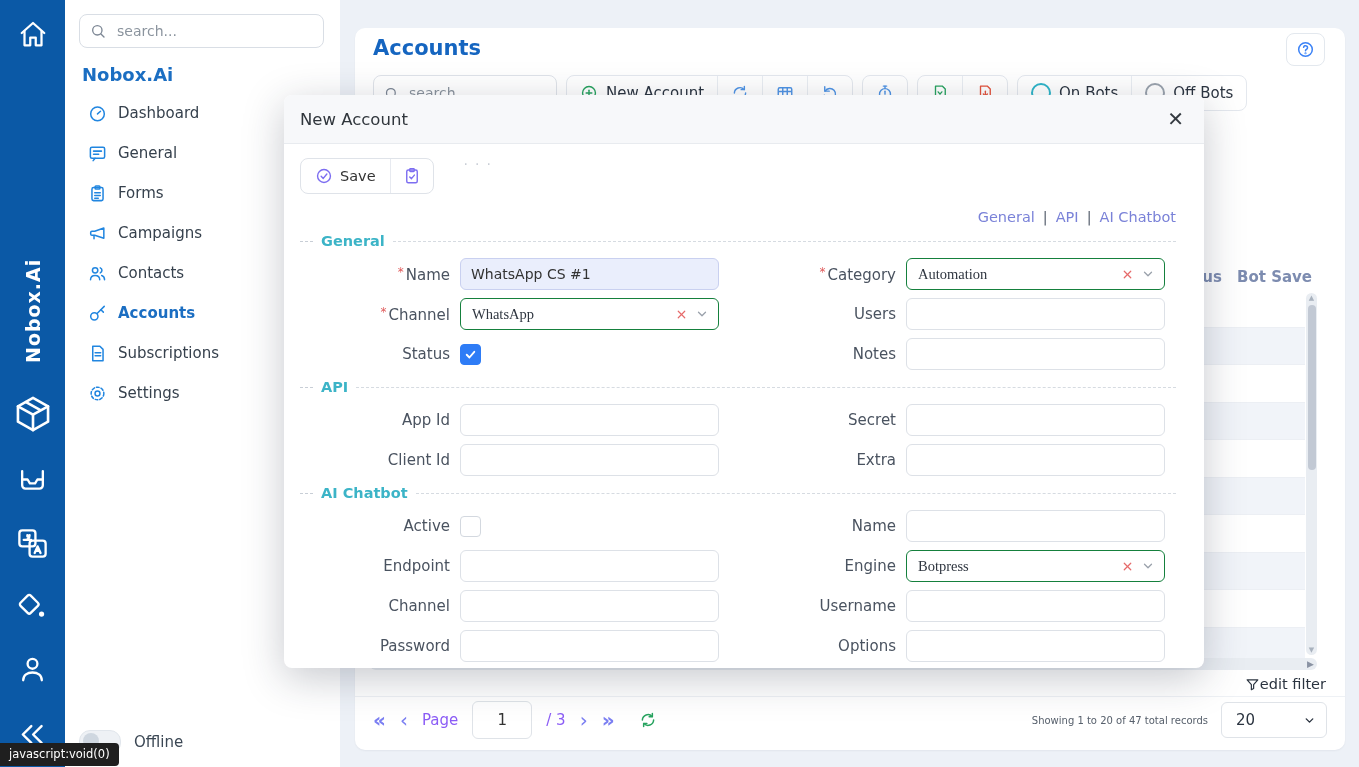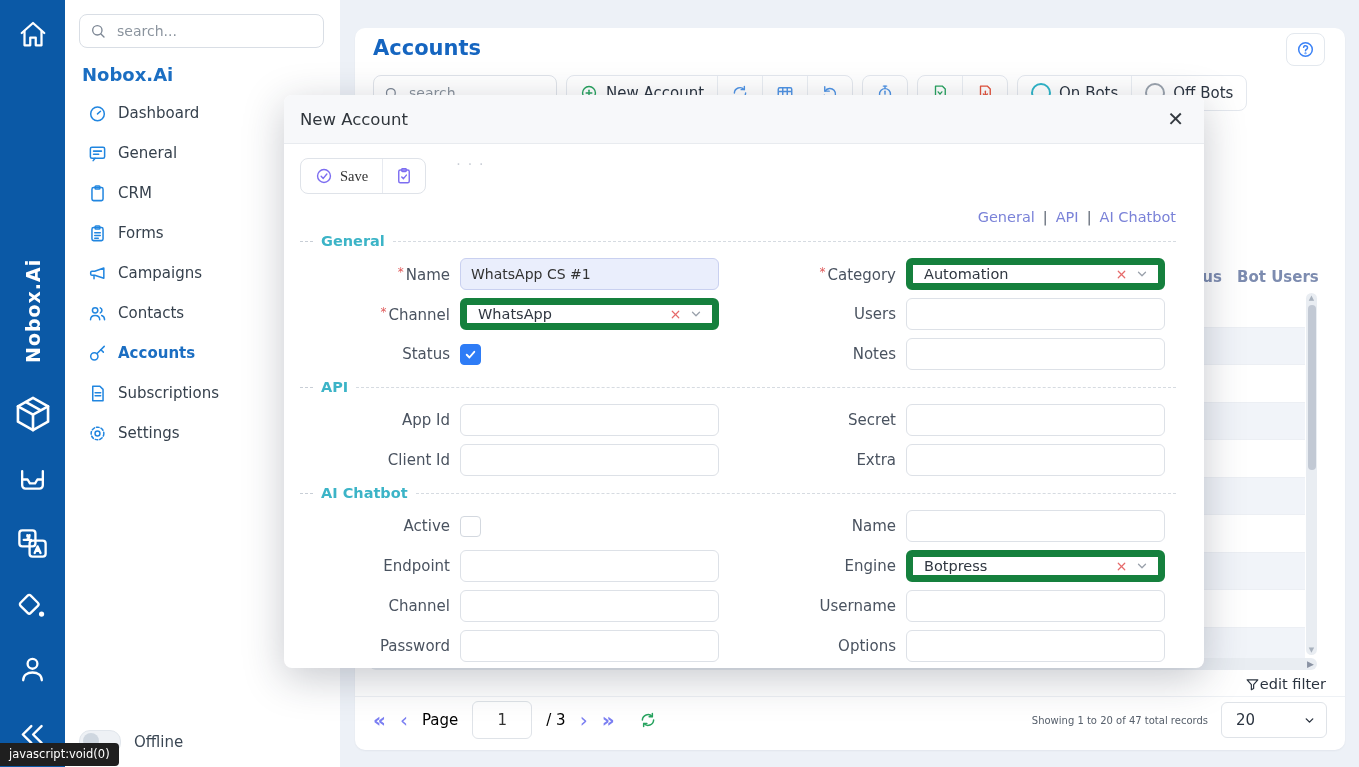--- a/index.html
+++ b/index.html
@@ -56,56 +56,56 @@
   .vscroll .thumb{position:absolute;left:1.5px;top:12px;width:8px;height:165px;background:#c2c9d4;border-radius:4px;}
   .vscroll .arr{position:absolute;left:0;width:11px;text-align:center;font-size:7px;color:#a9b2be;}
   .hscroll{position:absolute;left:15px;top:630px;width:947px;height:12px;background:#e9edf2;border-radius:6px;cursor:pointer;}
   .hscroll .arr{position:absolute;right:3px;top:0;font-size:9px;color:#8a93a3;line-height:12px;}
   .edit-filter{position:absolute;right:19px;top:648px;display:flex;align-items:center;font-size:14.5px;color:#2b3440;cursor:pointer;}
   .pg-line{position:absolute;left:0;right:0;top:668px;border-top:1px solid #eef1f5;}
   .pagination{position:absolute;left:18px;right:18px;top:672px;height:40px;display:flex;align-items:center;}
   .pg-nav{display:flex;align-items:center;gap:14px;}
   .pg-chev{color:#7b7ff2;font-size:20px;line-height:1;cursor:pointer;font-weight:bold;}
   .pg-chev.single{font-weight:normal;}
-  .pg-label{font-size:15px;color:#000000;text-align:center;}
+  .pg-label{font-size:15px;color:#8b5cf6;text-align:center;}
   .pg-input{width:54px;height:34px;border:1px solid #dfe3e8;border-radius:6px;text-align:center;font-size:15px;color:#333;outline:none;font-family:inherit;}
   .pg-refresh{color:#27a35f;cursor:pointer;margin-left:10px;}
   .pg-right{margin-left:auto;display:flex;align-items:center;gap:13px;}
   .pg-showing{font-size:10px;color:#57606c;}
   .pg-size{width:80px;height:34px;border:1px solid #dfe3e8;border-radius:6px;display:flex;align-items:center;justify-content:space-between;padding:0 10px 0 14px;font-size:15px;color:#2b3440;cursor:pointer;background:#fff;}
 
   
   .modal{position:absolute;left:284px;top:95px;width:920px;height:573px;background:#fff;border-radius:8px;
          box-shadow:0 10px 40px rgba(30,40,60,.25);z-index:10;}
   .m-header{height:48px;background:#f7f8fa;border-bottom:1px solid #e8ebef;border-radius:8px 8px 0 0;
             display:flex;align-items:center;justify-content:space-between;padding:0 20px 0 16px;}
   .m-title{font-size:16.5px;color:#30363c;}
   .m-close{font-size:20px;color:#343a40;cursor:pointer;line-height:1;}
   .m-body{padding:14px 28px 0 16px;position:relative;}
   .m-savebar{display:flex;align-items:flex-start;}
-  .save-group{display:inline-flex;align-items:stretch;height:34px;background:#fff;border:1px solid #dfe3e9;border-radius:8px;overflow:hidden;font-family:Liberation Serif, serif;}
+  .save-group{display:inline-flex;align-items:stretch;height:34px;background:#fff;border:1px solid #dfe3e9;border-radius:8px;overflow:hidden;}
   .save-seg{display:flex;align-items:center;gap:7px;padding:0 14px;cursor:pointer;font-size:14.5px;color:#333;}
   .save-seg + .save-seg{border-left:1px solid #e7eaf0;padding:0 12px;}
   .ic-purple{color:#7d6ef1;}
   .m-dots{margin-left:30px;margin-top:-2px;color:#c9ced6;font-size:14px;letter-spacing:7px;}
   .m-dots::before{content:"\00B7 \00B7 \00B7";}
   .m-tabs{display:flex;justify-content:flex-end;align-items:center;gap:8px;margin-top:12px;height:22px;font-size:14.5px;}
   .m-tab{color:#7a82d8;cursor:pointer;}
   .m-tab-sep{color:#5a6270;}
   .section-h{display:flex;align-items:center;gap:8px;height:26px;margin-top:0;}
   .section-h::before{content:"";width:13px;border-top:1px dashed #c8ced6;}
   .section-h::after{content:"";flex:1;border-top:1px dashed #d6dbe1;}
   .section-h .sec-lbl{color:#3cb4c7;font-weight:bold;font-size:14.5px;}
   .f-grid{display:grid;grid-template-columns:1fr 1fr;column-gap:16px;}
   .f-row{display:flex;align-items:center;height:40px;}
   .f-label{width:150px;text-align:right;padding-right:10px;font-size:15px;color:#4a5360;flex:none;white-space:nowrap;}
   .req::before{content:"*";color:#e05b5b;font-size:12px;vertical-align:4px;margin-right:2px;}
   .f-input{width:237px;height:30px;border:1px solid #dde1e7;border-radius:6px;padding:0 10px;font-size:14px;color:#333;background:#fff;outline:none;font-family:inherit;flex:none;}
   .f-input.filled{background:#eaeefc;border-color:#c9d0f0;}
-  .f-select{width:259px;height:32px;border:7px solid #15803d;border-radius:6px;display:flex;align-items:center;gap:7px;padding:0 9px 0 11px;cursor:pointer;box-sizing:border-box;flex:none;background:#fff;}
+  .f-select{width:259px;height:32px;border:1px solid #15803d;border-radius:6px;display:flex;align-items:center;gap:7px;padding:0 9px 0 11px;cursor:pointer;box-sizing:border-box;flex:none;background:#fff;font-family:Liberation Serif, serif;}
   .sel-val{flex:1;font-size:14.5px;color:#2f3640;}
   .sel-x{color:#e66a6a;cursor:pointer;}
   .sel-ch{color:#9aa1ab;}
   .f-check{width:19px;height:19px;border:1px solid #d3d8df;border-radius:4px;background:#fff;cursor:pointer;display:flex;align-items:center;justify-content:center;}
   .f-check.checked{background:#2e7cf6;border-color:#2e7cf6;color:#fff;}
 
   
   .hint{position:absolute;left:0;top:743px;z-index:30;background:#1f1f1f;color:#fff;font-size:11.5px;padding:4px 9px 5px 9px;border-radius:0 4px 4px 0;}
 </style>
 </head>
@@ -201,29 +201,20 @@
       <div class="s-item">
         <span class="s-ic">
             <svg width="19" height="19" viewBox="0 0 24 24" fill="none" stroke="currentColor" stroke-width="1.9" stroke-linecap="round" stroke-linejoin="round">
               <rect x="3" y="4" width="18" height="14" rx="2"></rect>
               <line x1="7" y1="9" x2="17" y2="9"></line>
               <line x1="7" y1="13" x2="13.5" y2="13"></line>
               <path d="M9 18l-2.5 3"></path>
             </svg>
           </span>
         <span class="s-lbl">General</span>
-      </div>
-      <div class="s-item">
-        <span class="s-ic">
-            <svg width="19" height="19" viewBox="0 0 24 24" fill="none" stroke="currentColor" stroke-width="1.9" stroke-linecap="round" stroke-linejoin="round">
-              <rect x="5" y="4.5" width="14" height="16.5" rx="2"></rect>
-              <rect x="9" y="2.4" width="6" height="4" rx="1"></rect>
-            </svg>
-          </span>
-        <span class="s-lbl">CRM</span>
       </div>
       <div class="s-item">
         <span class="s-ic">
             <svg width="19" height="19" viewBox="0 0 24 24" fill="none" stroke="currentColor" stroke-width="1.9" stroke-linecap="round" stroke-linejoin="round">
               <rect x="5" y="4.5" width="14" height="16.5" rx="2"></rect>
               <rect x="9" y="2.4" width="6" height="4" rx="1"></rect>
               <line x1="8.5" y1="11" x2="15.5" y2="11"></line>
               <line x1="8.5" y1="14.5" x2="15.5" y2="14.5"></line>
               <line x1="8.5" y1="18" x2="13" y2="18"></line>
             </svg>
@@ -388,21 +379,21 @@
             <span>On Bots</span>
           </div>
           <div class="seg">
             <span class="radio"></span>
             <span>Off Bots</span>
           </div>
         </div>
       </div>
 
       <div class="th th-status">Status</div>
-      <div class="th th-bot">Bot Users</div>
+      <div class="th th-bot">Bot Save</div>
       <div class="rows">
         <div class="row"></div>
         <div class="row"></div>
         <div class="row"></div>
         <div class="row"></div>
         <div class="row"></div>
         <div class="row"></div>
         <div class="row"></div>
         <div class="row"></div>
         <div class="row"></div>

